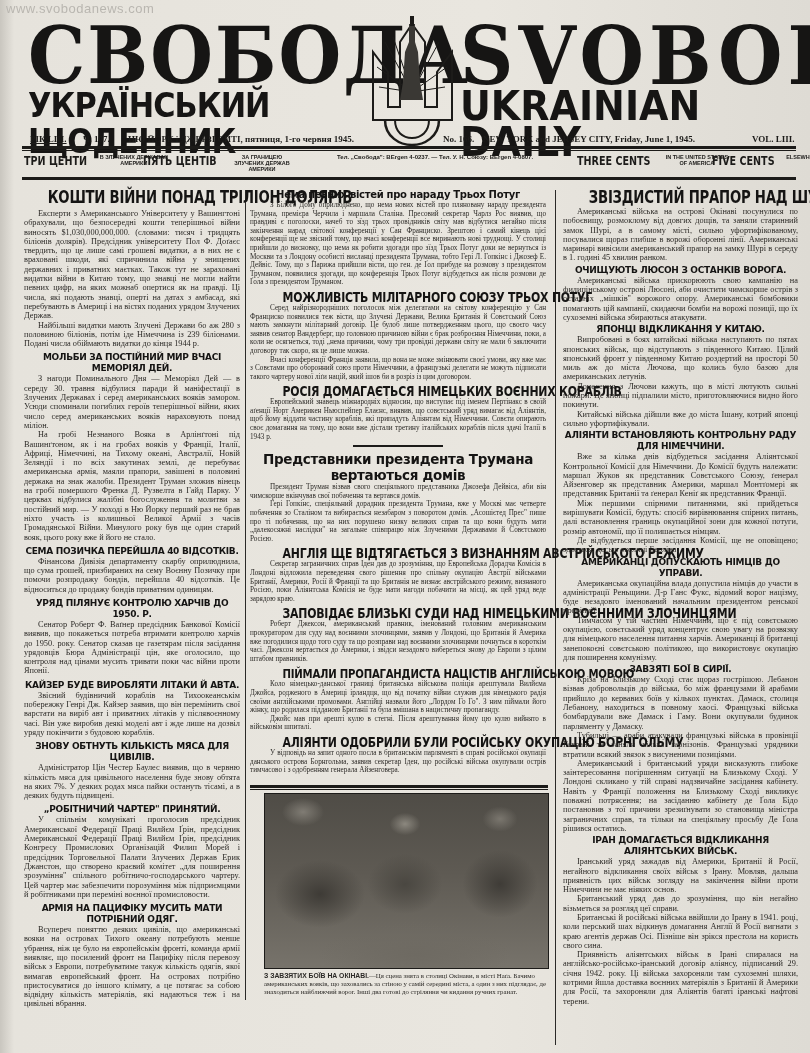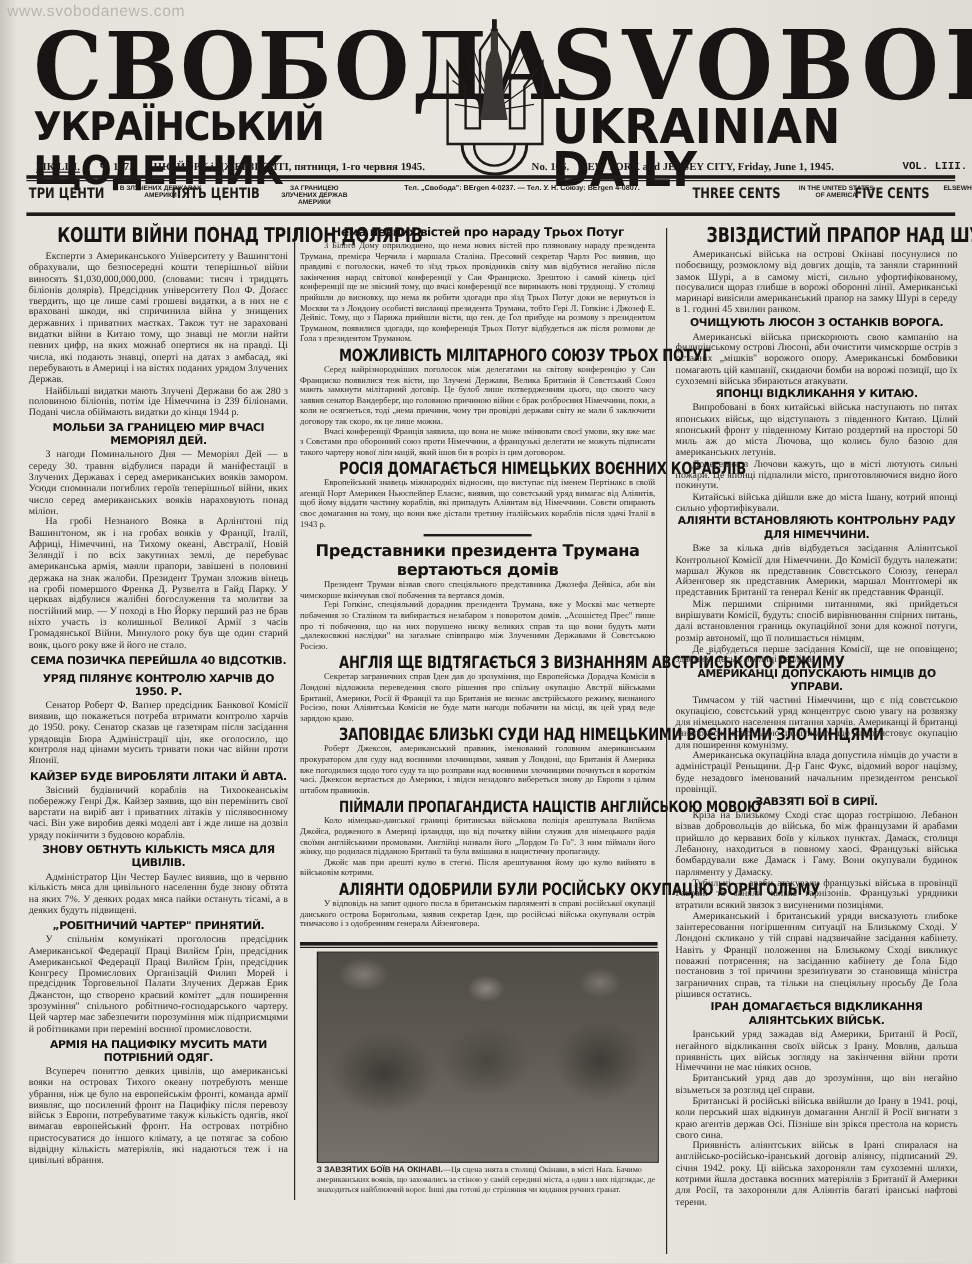--- a/index.html
+++ b/index.html
@@ -128,21 +128,21 @@
   <div class="mast-right">
     <div class="mast-title">SVOBODA</div>
     <div class="mast-sub">UKRAINIAN DAILY</div>
   </div>
 
   <div class="dateline" style="left:30px;text-decoration:underline;">РІК LIII.</div>
   <div class="dateline" style="left:83px;">Ч. 107.</div>
   <div class="dateline" style="left:128px;">НЮ ЙОРК і ДЖЕРЗІ СИТІ, пятниця, 1-го червня 1945.</div>
   <div class="dateline" style="left:443px;">No. 166.</div>
   <div class="dateline" style="left:483px;">NEW YORK and JERSEY CITY, Friday, June 1, 1945.</div>
-  <div class="dateline" style="left:752px;font-family:Liberation Mono, monospace;">VOL. LIII.</div>
+  <div class="dateline" style="left:752px;">VOL. LIII.</div>
 
   <div class="rule-thick" style="top:146px;"></div>
   <div class="rule-thin" style="top:150px;"></div>
 
   <div class="price-bar">
     <div class="price-item" style="left:2px; top:4px;">
       <span class="price-big">ТРИ ЦЕНТИ</span>
       <span class="price-small" style="width:70px; white-space:normal; margin-left:-8px;">В ЗЛУЧЕНИХ ДЕРЖАВАХ АМЕРИКИ</span>
     </div>
     <div class="price-item" style="left:121px; top:4px;">
@@ -163,25 +163,26 @@
 
   <div class="vrule" style="left:245px; height:810px;"></div>
   <div class="vrule" style="left:555px; height:855px;"></div>
 
   <div class="col col-left">
     <div class="art-h h-big h-condensed" style="margin-top:6px;">КОШТИ ВІЙНИ ПОНАД ТРІЛІОН ДОЛЯРІВ</div>
     <div class="spacer2"></div>
     <p class="body-t">Експерти з Американського Університету у Вашингтоні обрахували, що безпосередні кошти теперішньої війни виносять $1,030,000,000,000. (словами: тисяч і тридцять біліонів долярів). Предсідник університету Пол Ф. Доґаєс твердить, що це лише самі грошеві видатки, а в них не є враховані шкоди, які спричинила війна у знищених державних і приватних маєтках. Також тут не зараховані видатки війни в Китаю тому, що знавці не могли найти певних цифр, на яких можнаб опертися як на правді. Ці числа, які подають знавці, оперті на датах з амбасад, які перебувають в Америці і на вістях поданих урядом Злучених Держав.</p>
     <p class="body-t">Найбільші видатки мають Злучені Держави бо аж 280 з половиною біліонів, потім іде Німеччина із 239 біліонами. Подані числа обіймають видатки до кінця 1944 р.</p>
     <div class="spacer4"></div>
-    <div class="art-h h-small">МОЛЬБИ ЗА ГРАНИЦЕЮ МИР ВЧАСІ МЕМОРІЯЛ ДЕЙ.</div>
+    <div class="art-h h-small">МОЛЬБИ ЗА ПОСТІЙНИЙ МИР ВЧАСІ МЕМОРІЯЛ ДЕЙ.</div>
     <p class="body-t">З нагоди Поминального Дня — Меморіял Дей — в середу 30. травня відбулися паради й маніфестації в Злучених Державах і серед американських вояків замором. Усюди споминали погиблих героїв теперішньої війни, яких число серед американських вояків нараховують понад міліон.</p>
     <p class="body-t">На гробі Незнаного Вояка в Арлінґтоні під Вашинґтоном, як і на гробах вояків у Франції, Італії, Африці, Німеччині, на Тихому океані, Австралії, Новій Зеляндії і по всіх закутинах землі, де перебуває американська армія, маяли прапори, завішені в половині держака на знак жалоби. Президент Труман зложив вінець на гробі помершого Френка Д. Рузвелта в Гайд Парку. У церквах відбулися жалібні богослуження та молитви за постійний мир. — У поході в Ню Йорку перший раз не брав ніхто участь із колишньої Великої Армії з часів Громадянської Війни. Минулого року був ще один старий вояк, цього року вже й його не стало.</p>
     <div class="spacer4"></div>
     <div class="art-h h-small">СЕМА ПОЗИЧКА ПЕРЕЙШЛА 40 ВІДСОТКІВ.</div>
+    <p class="body-t">Фінансова Дивізія департаменту скарбу оприлюднила, що сума грошей, призбираних на сему Воєнну Позичку при помочи розпродажу бондів, перейшла 40 відсотків. Це відноситься до продажу бондів приватним одиницям.</p>
     <div class="spacer4"></div>
     <div class="art-h h-small">УРЯД ПІЛЯНУЄ КОНТРОЛЮ ХАРЧІВ ДО 1950. Р.</div>
     <p class="body-t">Сенатор Роберт Ф. Ваґнер предсідник Банкової Комісії виявив, що покажеться потреба втримати контролю харчів до 1950. року. Сенатор сказав це газетярам після засідання урядовців Бюра Адміністрації цін, яке оголосило, що контроля над цінами мусить тривати поки час війни проти Японії.</p>
     <div class="spacer4"></div>
     <div class="art-h h-small">КАЙЗЕР БУДЕ ВИРОБЛЯТИ ЛІТАКИ Й АВТА.</div>
     <p class="body-t">Звісний будівничий кораблів на Тихоокеанськім побережжу Генрі Дж. Кайзер заявив, що він перемінить свої варстати на виріб авт і приватних літаків у післявоєнному часі. Він уже виробив деякі моделі авт і жде лише на дозвіл уряду покінчити з будовою кораблів.</p>
     <div class="spacer4"></div>
     <div class="art-h h-small">ЗНОВУ ОБТНУТЬ КІЛЬКІСТЬ МЯСА ДЛЯ ЦИВІЛІВ.</div>
     <p class="body-t">Адміністратор Цін Честер Баулес виявив, що в червню кількість мяса для цивільного населення буде знову обтята на яких 7%. У деяких родах мяса пайки остануть тісамі, а в деяких будуть підвищені.</p>
     <div class="spacer4"></div>
@@ -209,21 +210,21 @@
     <p class="body-t tight">Гері Гопкінс, спеціяльний дорадник президента Трумана, вже у Москві має четверте побачення зо Сталіном та вибирається незабаром з поворотом домів. „Асошієтед Прес" пише про ті побачення, що на них порушено низку великих справ та що вони будуть мати „далекосяжні наслідки" на загальне співпрацю між Злученими Державами й Совєтською Росією.</p>
     <div class="spacer4"></div>
     <div class="art-h h-med h-condensed" style="font-size:14px;">АНГЛІЯ ЩЕ ВІДТЯГАЄТЬСЯ З ВИЗНАННЯМ АВСТРІЙСЬКОГО РЕЖИМУ</div>
     <p class="body-t tight">Секретар заграничних справ Іден дав до зрозуміння, що Европейська Дорадча Комісія в Лондоні відложила переведення свого рішення про спільну окупацію Австрії військами Британії, Америки, Росії й Франції та що Британія не визнає австрійського режиму, визнаного Росією, поки Аліянтська Комісія не буде мати нагоди побачити на місці, як цей уряд веде зарядою краю.</p>
     <div class="spacer4"></div>
     <div class="art-h h-med h-condensed" style="font-size:14px;">ЗАПОВІДАЄ БЛИЗЬКІ СУДИ НАД НІМЕЦЬКИМИ ВОЄННИМИ ЗЛОЧИНЦЯМИ</div>
     <p class="body-t tight">Роберт Джексон, американський правник, іменований головним американським прокуратором для суду над воєнними злочинцями, заявив у Лондоні, що Британія й Америка вже погодилися щодо того суду та що розправи над воєнними злочинцями почнуться в короткім часі. Джексон вертається до Америки, і звідси незадовго вибереться знову до Европи з цілим штабом правників.</p>
     <div class="spacer4"></div>
     <div class="art-h h-med h-condensed" style="font-size:13px;">ПІЙМАЛИ ПРОПАГАНДИСТА НАЦІСТІВ АНГЛІЙСЬКОЮ МОВОЮ</div>
     <p class="body-t tight">Коло німецько-данської границі британська військова поліція арештувала Вилйєма Джойса, родженого в Америці ірландця, що від початку війни служив для німецького радія своїми англійськими промовами. Англійці назвали його „Лордом Го Го". З ним піймали його жінку, що родилася підданою Британії та була вмішана в нацистичну пропаганду.</p>
-    <p class="body-t tight">Джойс мав при арешті кулю в стегні. Після арештування йому цю кулю вийнято в військовім котрими.</p>
+    <p class="body-t tight">Джойс мав при арешті кулю в стегні. Після арештування йому цю кулю вийнято в військовім шпиталі.</p>
     <div class="spacer4"></div>
     <div class="art-h h-med h-condensed" style="font-size:14px;">АЛІЯНТИ ОДОБРИЛИ БУЛИ РОСІЙСЬКУ ОКУПАЦІЮ БОРНГОЛЬМУ</div>
     <p class="body-t tight">У відповідь на запит одного посла в британськім парляменті в справі російської окупації данського острова Борнгольма, заявив секретар Іден, що російські війська окупували острів тимчасово і з одобренням генерала Айзенговера.</p>
   </div>
 
   <div class="rule-thick" style="top:785px; left:250px; right:262px;"></div>
   <div class="rule-thin" style="top:789px; left:250px; right:262px;"></div>
   <div class="photo"></div>
   <div style="position:absolute; left:264px; top:972px; width:285px;">
     <p class="caption"><b>З ЗАВЗЯТИХ БОЇВ НА ОКІНАВІ.</b><span>—Ця сцена знята в столиці Окінави, в місті Наґа. Бачимо американських вояків, що заховались за стіною у самій середині міста, а один з них підглядає, де знаходиться найближчий ворог. Інші два готові до стріляння чи кидання ручних гранат.</span></p>
@@ -240,22 +241,22 @@
     <p class="body-t">Випробовані в боях китайські війська наступають по пятах японських військ, що відступають з південного Китаю. Цілий японський фронт у південному Китаю роздертий на просторі 50 миль аж до міста Лючова, що колись було базою для американських летунів.</p>
     <p class="body-t">Донесення з Лючови кажуть, що в місті лютують сильні пожари. Це японці підпалили місто, приготовляючися видно його покинути.</p>
     <p class="body-t">Китайські війська дійшли вже до міста Ішану, котрий японці сильно уфортифікували.</p>
     <div class="spacer2"></div>
     <div class="art-h h-small">АЛІЯНТИ ВСТАНОВЛЯЮТЬ КОНТРОЛЬНУ РАДУ ДЛЯ НІМЕЧЧИНИ.</div>
     <p class="body-t">Вже за кілька днів відбудеться засідання Аліянтської Контрольної Комісії для Німеччини. До Комісії будуть належати: маршал Жуков як представник Совєтського Союзу, ґенерал Айзенговер як представник Америки, маршал Монтґомері як представник Британії та ґенерал Кеніґ як представник Франції.</p>
     <p class="body-t">Між першими спірними питаннями, які прийдеться вирішувати Комісії, будуть: спосіб вирівнювання спірних питань, далі встановлення границь окупаційної зони для кожної потуги, розмір автономії, що її полишається німцям.</p>
     <p class="body-t">Де відбудеться перше засідання Комісії, ще не оповіщено; здається, десь в околиці Берліна.</p>
     <div class="spacer2"></div>
     <div class="art-h h-small">АМЕРИКАНЦІ ДОПУСКАЮТЬ НІМЦІВ ДО УПРАВИ.</div>
+    <p class="body-t">Американська окупаційна влада допустила німців до участи в адміністрації Реньщини. Д-р Ганс Фукс, відомий ворог націзму, буде незадовго іменований начальним президентом ренської провінції.</p>
     <p class="body-t">Тимчасом у тій частині Німеччини, що є під совєтською окупацією, совєтський уряд концентрує свою увагу на розвязку для німецького населення питання харчів. Американці й британці занепокоєні совєтською політикою, що використовує окупацію для поширення комунізму.</p>
-    <p class="body-t">Американська окупаційна влада допустила німців до участи в адміністрації Реньщини. Д-р Ганс Фукс, відомий ворог націзму, буде незадовго іменований начальним президентом ренської провінції.</p>
     <div class="spacer2"></div>
     <div class="art-h h-small">ЗАВЗЯТІ БОЇ В СИРІЇ.</div>
     <p class="body-t">Кріза на Близькому Сході стає щораз гострішою. Лебанон візвав добровольців до війська, бо між французами й арабами прийшло до кервавих боїв у кількох пунктах. Дамаск, столиця Лебанону, находиться в повному хаосі. Французькі війська бомбардували вже Дамаск і Гаму. Вони окупували будинок парляменту у Дамаску.</p>
     <p class="body-t">Тубильці — араби атакували французькі війська в провінції Гаврані та заняли кілька гарнізонів. Французькі урядники втратили всякий звязок з висуненими позиціями.</p>
     <p class="body-t">Американський і британський уряди висказують глибоке заінтересовання погіршенням ситуації на Близькому Сході. У Лондоні скликано у тій справі надзвичайне засідання кабінету. Навіть у Франції положення на Близькому Сході викликує поважні потрясення; на засіданню кабінету де Ґола Бідо постановив з тої причини зрезиґнувати зо становища міністра заграничних справ, та тільки на спеціяльну просьбу Де Ґола рішився остатись.</p>
     <div class="spacer2"></div>
     <div class="art-h h-small">ІРАН ДОМАГАЄТЬСЯ ВІДКЛИКАННЯ АЛІЯНТСЬКИХ ВІЙСЬК.</div>
     <p class="body-t">Іранський уряд зажадав від Америки, Британії й Росії, негайного відкликання своїх військ з Ірану. Мовляв, дальша приявність цих військ зогляду на закінчення війни проти Німеччини не має ніяких основ.</p>
     <p class="body-t">Британський уряд дав до зрозуміння, що він негайно візьметься за розгляд цеї справи.</p>
     <p class="body-t">Британські й російські війська ввійшли до Ірану в 1941. році, коли перський шах відкинув домагання Англії й Росії вигнати з краю агентів держав Осі. Пізніше він зрікся престола на користь свого сина.</p>

